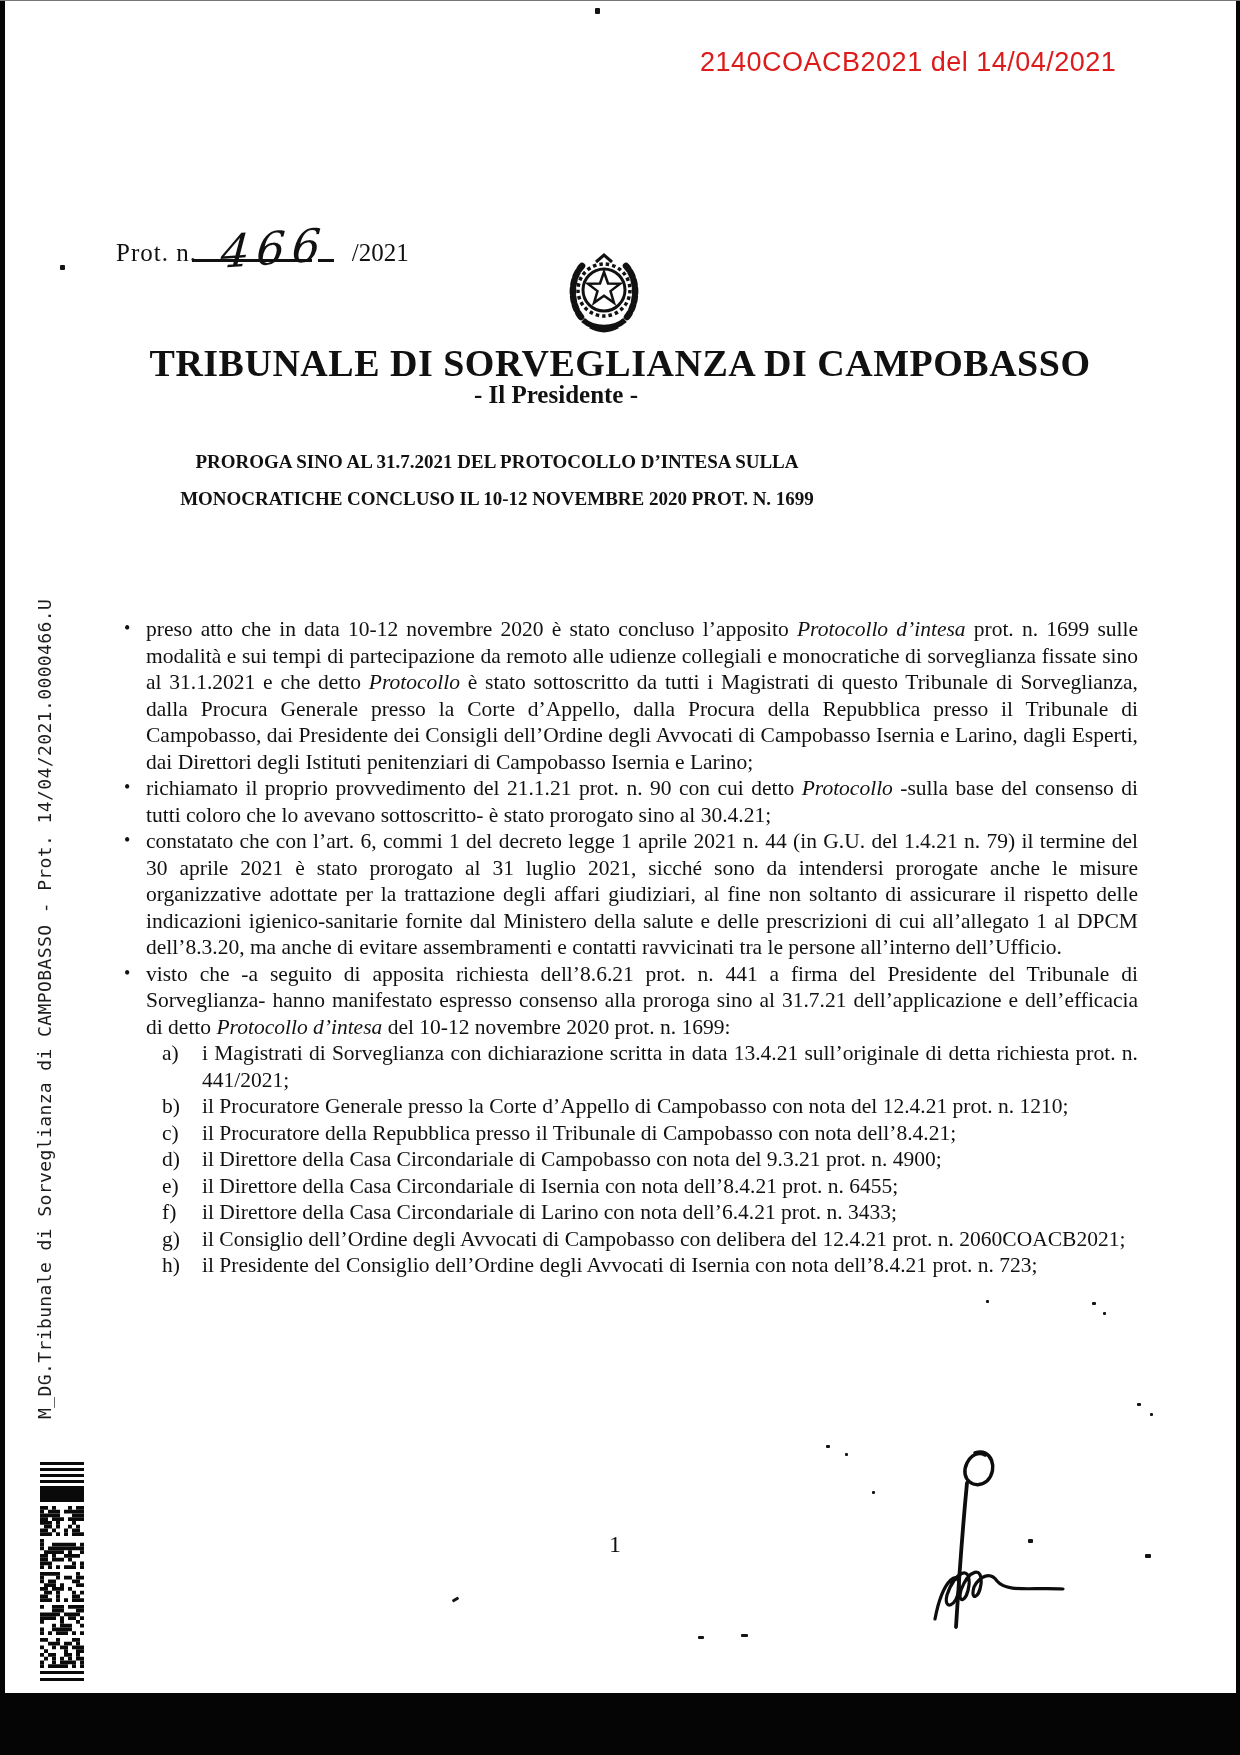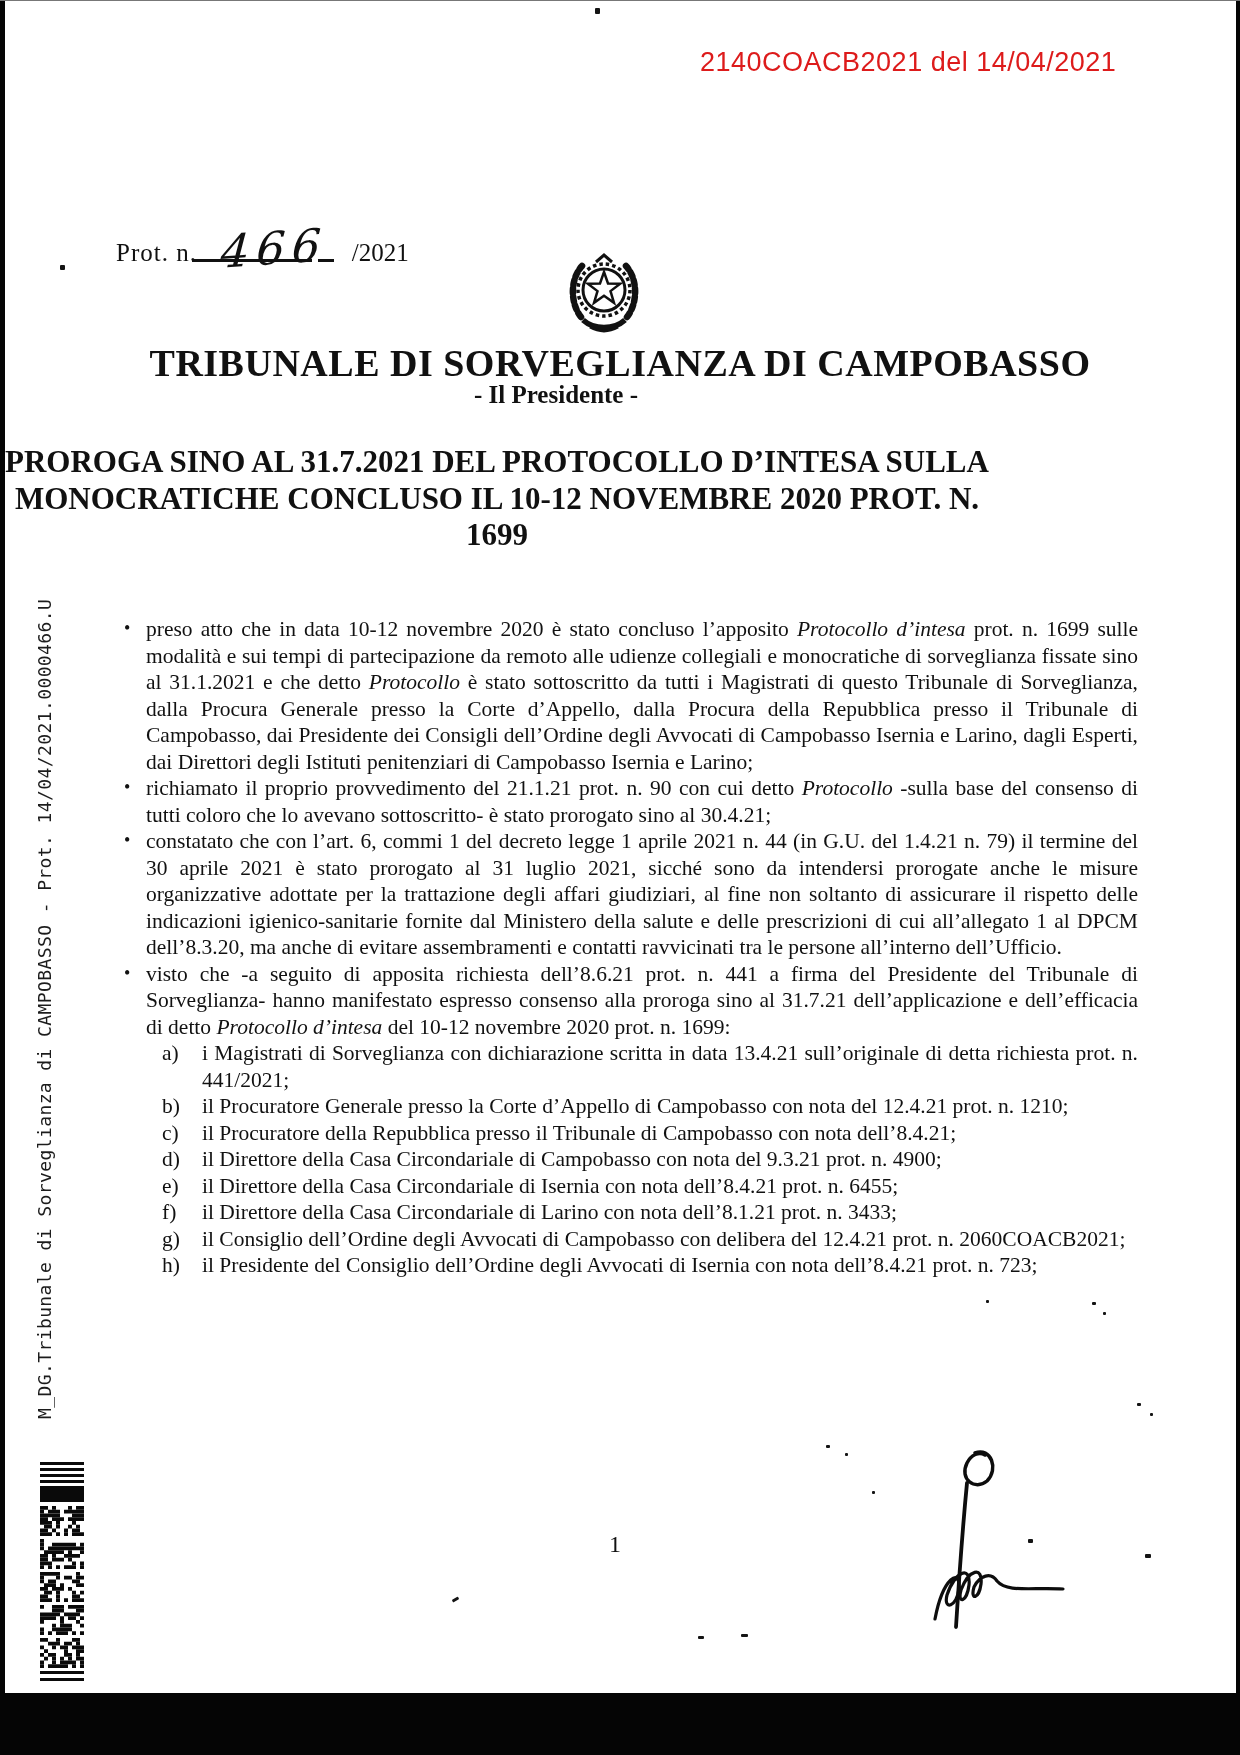--- a/index.html
+++ b/index.html
@@ -45,21 +45,21 @@
   .title{
     position:absolute; left:0; top:340px; width:1240px; text-align:center;
     font-size:38px; font-weight:bold; letter-spacing:0.5px;
   }
   .subtitle{
     position:absolute; left:0; top:380px; width:1112px; text-align:center;
     font-size:25px; font-weight:bold;
   }
   .subject{
     position:absolute; left:0; top:443px; width:994px; text-align:center;
-    font-size:31px; font-weight:bold; line-height:36.5px;
+    font-size:19px; font-weight:bold; line-height:36.5px;
   }
   .separator{
     position:absolute; left:0; top:566px; width:1240px; text-align:center;
     font-size:18px; letter-spacing:1.5px; font-family:"DejaVu Sans", sans-serif;
   }
 
   
   .body{
     position:absolute; left:122px; top:615px; width:1016px;
     font-size:21.5px; line-height:26.5px; text-align:justify;
@@ -173,21 +173,21 @@
         <div class="l-item">
           <span class="l-label">d)</span>
           <div class="l-text"><span>il Direttore della Casa Circondariale di Campobasso con nota del 9.3.21 prot. n. 4900;</span></div>
         </div>
         <div class="l-item">
           <span class="l-label">e)</span>
           <div class="l-text"><span>il Direttore della Casa Circondariale di Isernia con nota dell’8.4.21 prot. n. 6455;</span></div>
         </div>
         <div class="l-item">
           <span class="l-label">f)</span>
-          <div class="l-text"><span>il Direttore della Casa Circondariale di Larino con nota dell’8.1.21 prot. n. 3433;</span></div>
+          <div class="l-text"><span>il Direttore della Casa Circondariale di Larino con nota dell’6.4.21 prot. n. 3433;</span></div>
         </div>
         <div class="l-item">
           <span class="l-label">g)</span>
           <div class="l-text"><span>il Consiglio dell’Ordine degli Avvocati di Campobasso con delibera del 12.4.21 prot. n. 2060COACB2021;</span></div>
         </div>
         <div class="l-item">
           <span class="l-label">h)</span>
           <div class="l-text"><span>il Presidente del Consiglio dell’Ordine degli Avvocati di Isernia con nota dell’8.4.21 prot. n. 723;</span></div>
         </div>
       </div>

